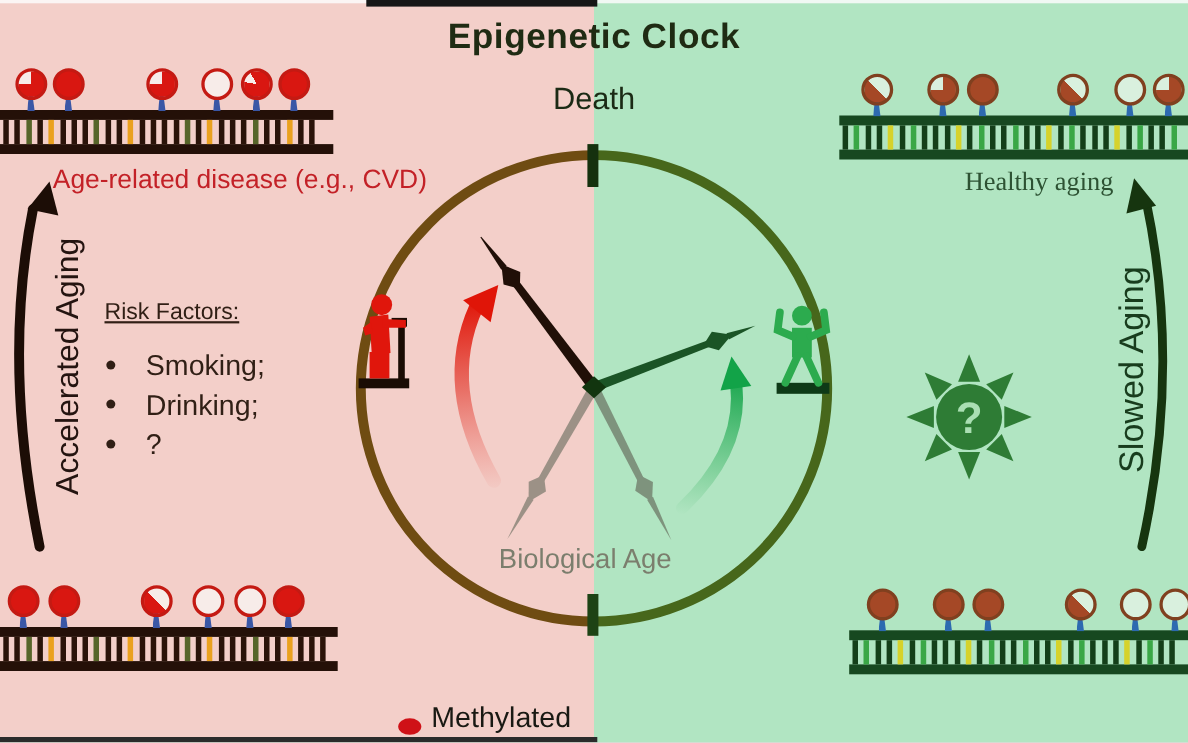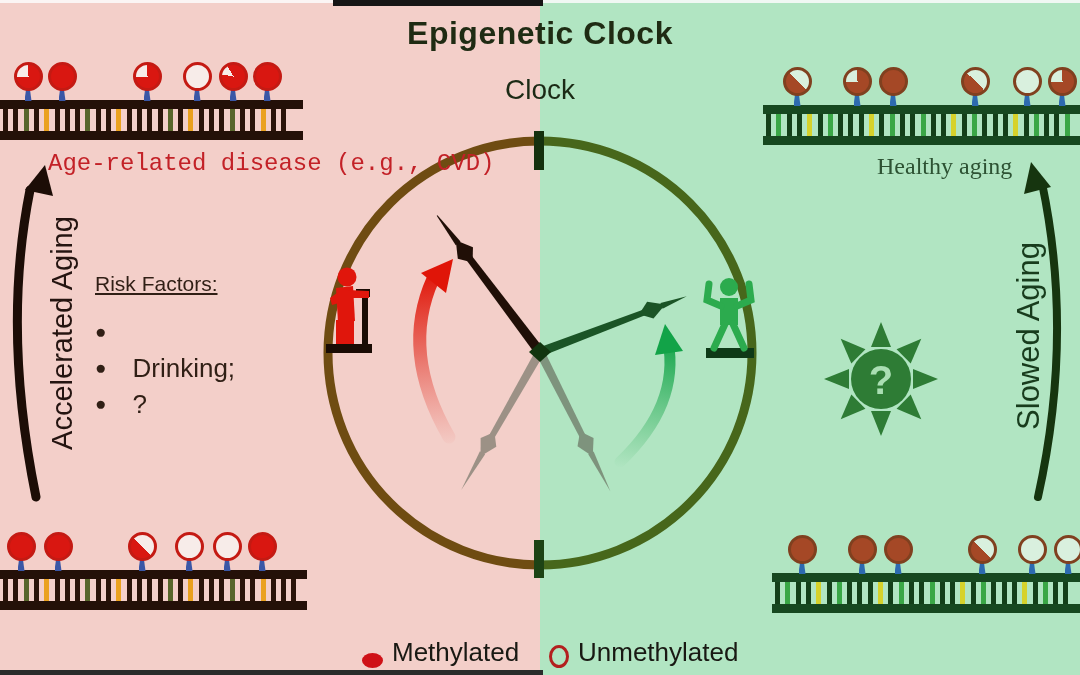--- a/index.html
+++ b/index.html
@@ -11,21 +11,21 @@
   .strip-top-black{position:absolute;left:333px;top:0;width:210px;height:6px;background:#161616;}
   .strip-bottom{position:absolute;left:0;top:670px;width:543px;height:5px;background:#2b2b2b;}
 
   .art{position:absolute;left:0;top:0;pointer-events:none;}
 
   .txt{position:absolute;white-space:nowrap;}
   .title{left:0;top:15px;width:1080px;text-align:center;font-size:32px;font-weight:bold;color:var(--title-text);letter-spacing:.5px;}
   .death{left:0;top:74px;width:1080px;text-align:center;font-size:28px;color:var(--death-birth-text);}
   .birth{left:0;top:586px;width:1080px;text-align:center;font-size:28px;color:var(--death-birth-text);}
   .bio-age{left:392px;top:494px;width:280px;text-align:center;font-size:25px;color:var(--bio-age-text);}
-  .disease{left:48px;top:150px;font-family:Liberation Mono, monospace;font-size:24px;color:var(--disease-text);}
+  .disease{left:48px;top:150px;font-family:Liberation Sans, sans-serif;font-size:24px;color:var(--disease-text);}
   .healthy{left:877px;top:153px;font-family:"Liberation Serif",serif;font-size:24px;color:var(--healthy-text);}
   .rot{transform:translate(-50%,-50%) rotate(-90deg);}
   .acc{left:62px;top:333px;font-size:29px;color:var(--accel-text);}
   .slowed{left:1029px;top:336px;font-size:31px;color:var(--slowed-text);}
   .risk-title{left:95px;top:272px;font-size:21px;color:var(--risk-text);text-decoration:underline;}
   .risk-list{position:absolute;left:95px;top:314px;margin:0;padding:0;list-style:none;color:var(--risk-text);}
   .risk-list li{display:flex;align-items:center;height:36px;font-size:26px;}
   .risk-list .blt{font-size:19px;margin-right:26px;}
   .prot{left:810px;top:240px;font-size:30px;color:var(--protective-text);line-height:42px;}
   .legend-item{position:absolute;display:flex;align-items:flex-end;gap:9px;font-size:26px;color:var(--legend-text);}
@@ -333,45 +333,43 @@
       <polygon points="881,322 871,347 891,347" transform="rotate(180 881 379)"></polygon>
       <polygon points="881,322 871,347 891,347" transform="rotate(225 881 379)"></polygon>
       <polygon points="881,322 871,347 891,347" transform="rotate(270 881 379)"></polygon>
       <polygon points="881,322 871,347 891,347" transform="rotate(315 881 379)"></polygon>
       <circle cx="881" cy="379" r="30"></circle>
       <text x="881" y="394" text-anchor="middle" font-family="Liberation Sans, sans-serif" font-size="40" font-weight="bold" fill="#aadfb3">?</text>
     </g>
   </svg>
 
   <div class="txt title">Epigenetic Clock</div>
-  <div class="txt death">Clock</div>
+  <div class="txt death">Death</div>
+  <div class="txt bio-age">Biological Age</div>
 
   <div class="txt disease">Age-related disease (e.g., CVD)</div>
   <div class="txt rot acc">Accelerated Aging</div>
   <div class="txt risk-title">Risk Factors:</div>
   <ul class="risk-list">
     <li>
       <span class="blt">●</span>
+      <span>Smoking;</span>
       </li>
     <li>
       <span class="blt">●</span>
       <span>Drinking;</span>
       </li>
     <li>
       <span class="blt">●</span>
       <span>?</span>
       </li>
   </ul>
 
   <div class="txt prot">
   </div>
   <div class="txt healthy">Healthy aging</div>
   <div class="txt rot slowed">Slowed Aging</div>
 
   <div class="legend-item li-1">
     <span class="dot dot-filled"></span>
     <span>Methylated</span>
   </div>
-  <div class="legend-item li-2">
-    <span class="dot dot-open"></span>
-    <span>Unmethylated</span>
-  </div>
 </div>
 
 </body></html>

